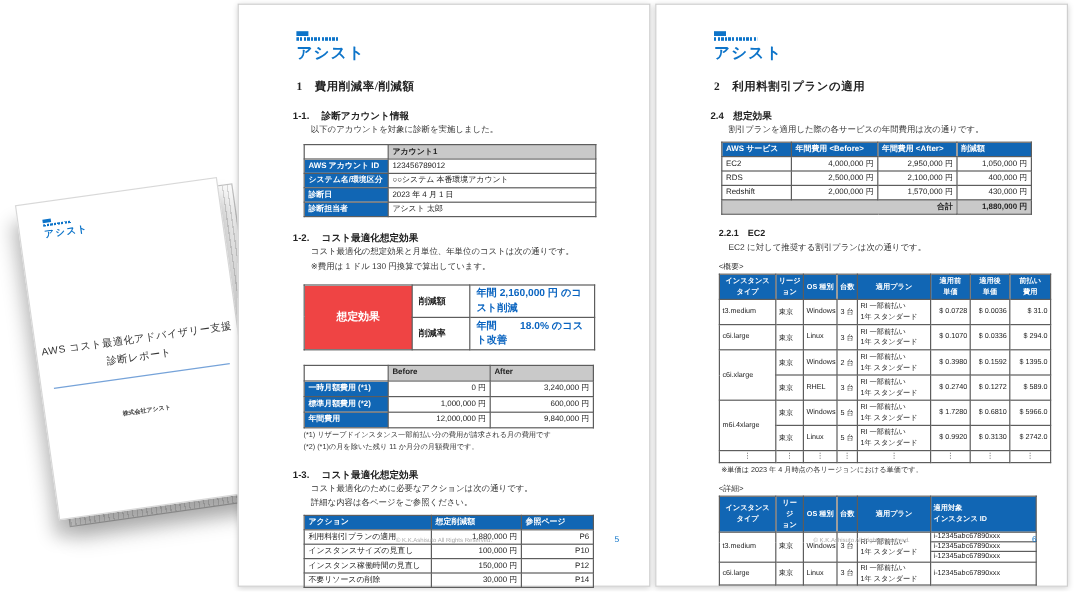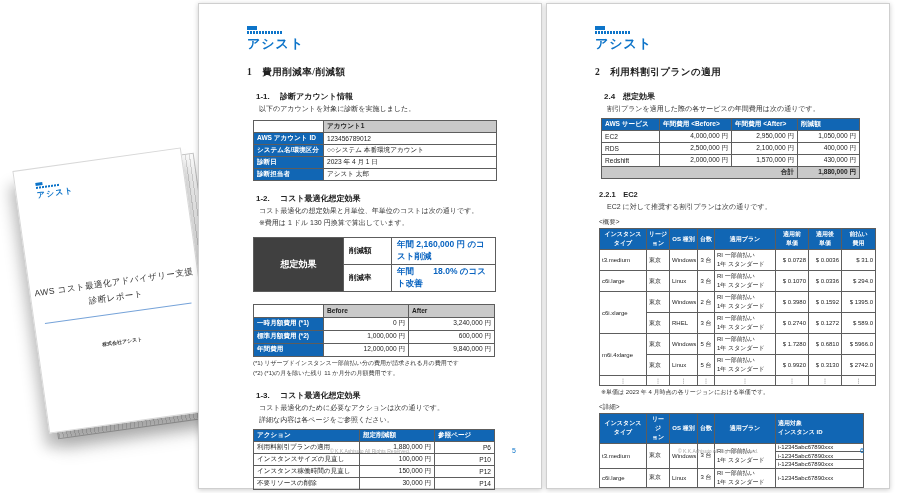--- a/index.html
+++ b/index.html
@@ -19,21 +19,21 @@
   .logo .tag2 { width:36px; height:3px; margin-top:1px;
                 background:repeating-linear-gradient(90deg,#0d74c9 0 2px,#ffffff 2px 3px); }
   .logo .name { color:#0d74c9; font-weight:bold; font-size:13px; letter-spacing:1px; margin-top:1px; }
   .cover .logo { margin:14px 0 0 20px; }
   .cover .logo .name { font-size:8px; }
   .cover .logo .tag1 { width:7px; height:3px; }
   .cover .logo .tag2 { width:24px; height:2px; }
 
   
   .page-h  { font-size:9.5px; font-weight:bold; color:#222; margin:13px 0 0 48px; letter-spacing:.5px;font-family:Liberation Serif, serif; }
-  .sec-h   { font-size:8px; font-weight:bold; color:#222; margin:12px 0 0 57px; }
+  .sec-h   { font-size:8px; font-weight:bold; color:#222; margin:12px 0 0 45px; }
   .sec-h .num { display:inline-block; min-width:16px; margin-right:8px; }
   .sub-h   { font-size:7.5px; font-weight:bold; color:#222; margin:11px 0 0 52px; }
   .body-t  { font-size:7px; color:#333; margin:2px 0 0 60px; line-height:1.5; }
   .note-t  { font-size:6px; color:#333; margin:2px 0 0 54px; line-height:1.45; }
   .tbl-label { font-size:6.5px; color:#333; margin:6px 0 1px 52px; }
 
   
   table { border-collapse:collapse; font-size:6.6px; color:#222; table-layout:fixed; }
   th,td { border:1px solid #5d5d5d; padding:1px 3px; overflow:hidden; vertical-align:middle; }
   .bluecell { background:#1166b4; color:#fff; font-weight:bold; text-align:left; }
@@ -42,21 +42,21 @@
   .c { text-align:center; }
   .pre { white-space:pre-line; }
   .nofill { background:#fff; }
 
   .t-account { margin:5px 0 0 54px; width:244px; }
   .t-account td { height:11.5px; }
   .t-account .col1 { width:70px; }
 
   .t-effect { margin:8px 0 0 54px; width:242px; }
   .t-effect td { height:21px; }
-  .t-effect .lab { width:90px; background:#404040; color:#fff; font-weight:bold;
+  .t-effect .lab { width:90px; background:#ef4444; color:#fff; font-weight:bold;
                    font-size:9px; text-align:center; }
   .t-effect .key { width:48px; font-weight:bold; font-size:7.5px; padding-left:5px; }
   .t-effect .val { width:104px; color:#0a64c0; font-weight:bold; font-size:8.5px; padding-left:5px; }
 
   .t-ba { margin:12px 0 0 54px; width:241px; }
   .t-ba td,.t-ba th { height:13px; }
   .t-ba .col1 { width:70px; } .t-ba .col2 { width:85px; } .t-ba .col3 { width:86px; }
 
   .t-action { margin:3px 0 0 54px; width:241px; }
   .t-action td,.t-action th { height:11px; }

